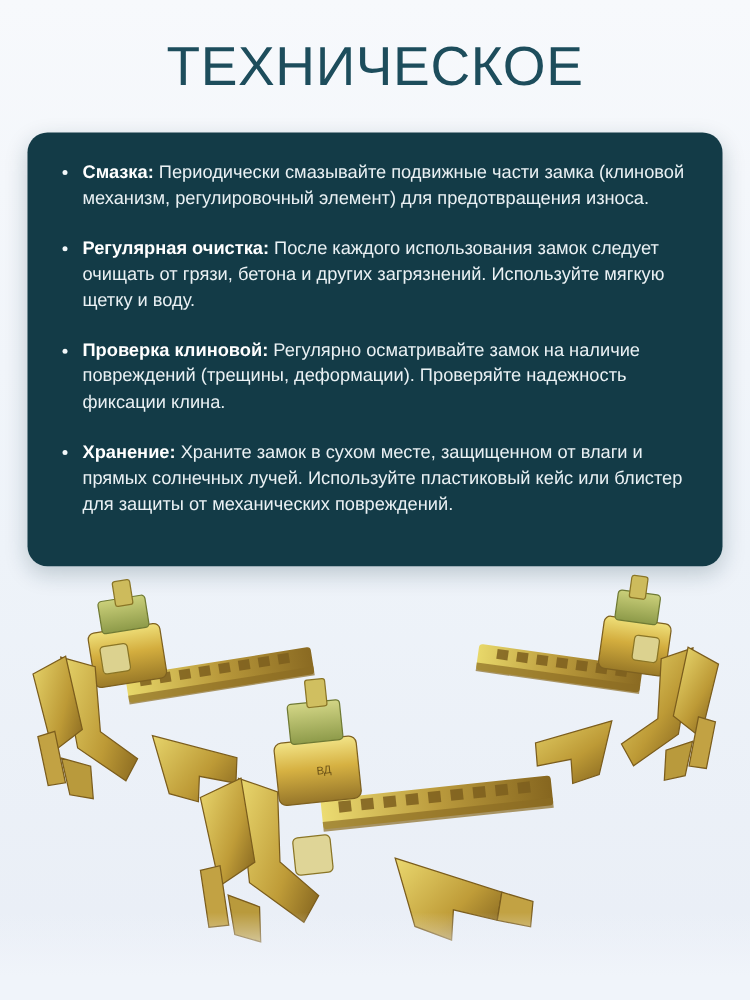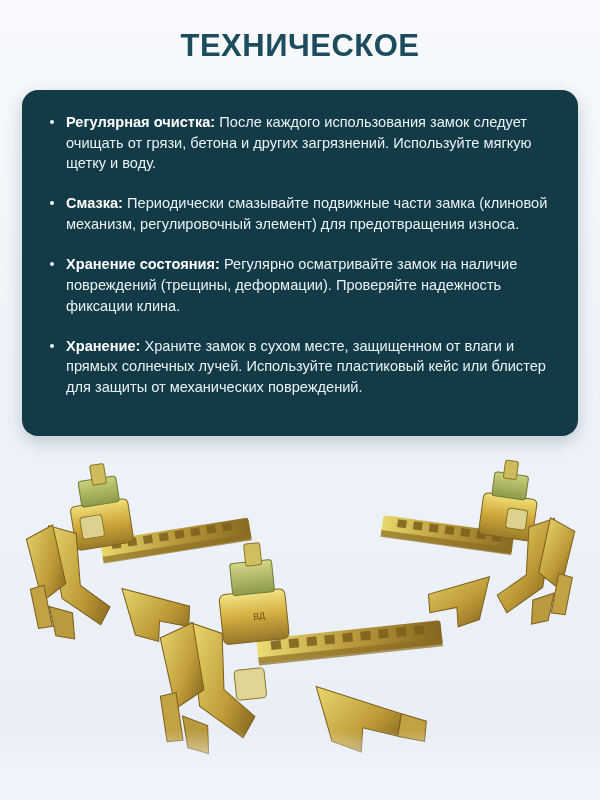--- a/index.html
+++ b/index.html
@@ -23,22 +23,22 @@
     background: linear-gradient(180deg, #f7f9fc 0%, #eef3f9 55%, #e9eef6 100%);
     overflow: hidden;
   }
 
   
   .title-block {
     padding: 26px 30px 6px 30px;
     text-align: center;
   }
   .title-line {
-    font-size: 31px;
-    font-weight: bold;
+    font-size: 44px;
+    font-weight: normal;
     letter-spacing: 0.5px;
     color: #1d4d5c;
     line-height: 1.28;
     text-transform: uppercase;
   }
 
   
   .card {
     position: relative;
     margin: 18px 22px 0 22px;
@@ -112,31 +112,31 @@
 
   <div class="title-block">
     <div class="title-line">ТЕХНИЧЕСКОЕ</div>
   </div>
 
   <div class="card">
     <ul class="bullet-list">
 
       <li class="bullet-item">
         <span class="bullet-dot"></span>
+        <span class="bullet-term">Смазка:</span><span class="bullet-text"> Периодически смазывайте подвижные части замка (клиновой механизм, регулировочный элемент) для предотвращения износа.</span>
+      </li>
+
+      <li class="bullet-item">
+        <span class="bullet-dot"></span>
         <span class="bullet-term">Регулярная очистка:</span><span class="bullet-text"> После каждого использования замок следует очищать от грязи, бетона и других загрязнений. Используйте мягкую щетку и воду.</span>
       </li>
 
       <li class="bullet-item">
         <span class="bullet-dot"></span>
-        <span class="bullet-term">Смазка:</span><span class="bullet-text"> Периодически смазывайте подвижные части замка (клиновой механизм, регулировочный элемент) для предотвращения износа.</span>
-      </li>
-
-      <li class="bullet-item">
-        <span class="bullet-dot"></span>
-        <span class="bullet-term">Хранение состояния:</span><span class="bullet-text"> Регулярно осматривайте замок на наличие повреждений (трещины, деформации). Проверяйте надежность фиксации клина.</span>
+        <span class="bullet-term">Проверка клиновой:</span><span class="bullet-text"> Регулярно осматривайте замок на наличие повреждений (трещины, деформации). Проверяйте надежность фиксации клина.</span>
       </li>
 
       <li class="bullet-item">
         <span class="bullet-dot"></span>
         <span class="bullet-term">Хранение:</span><span class="bullet-text"> Храните замок в сухом месте, защищенном от влаги и прямых солнечных лучей. Используйте пластиковый кейс или блистер для защиты от механических повреждений.</span>
       </li>
 
     </ul>
   </div>
 

